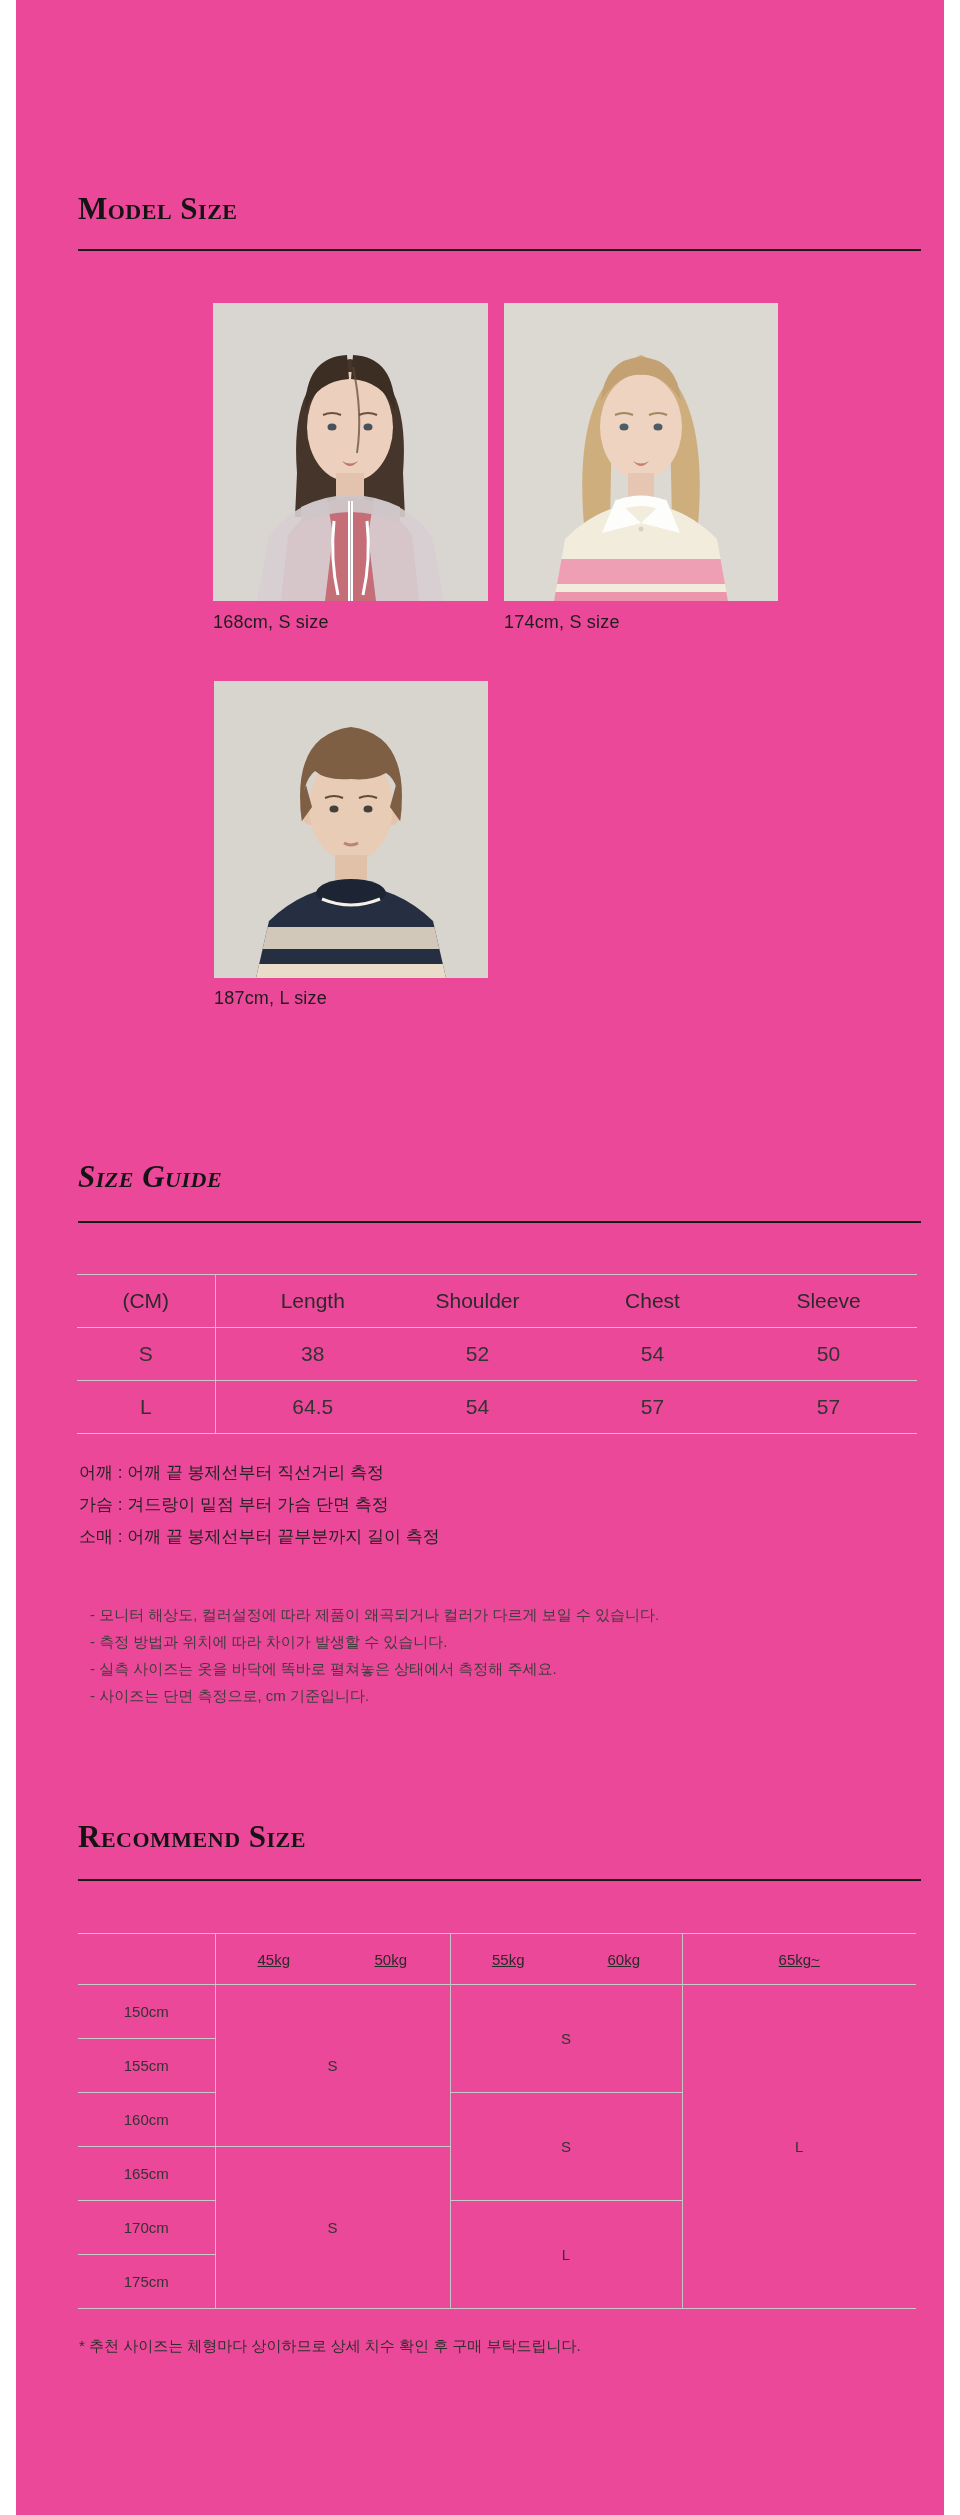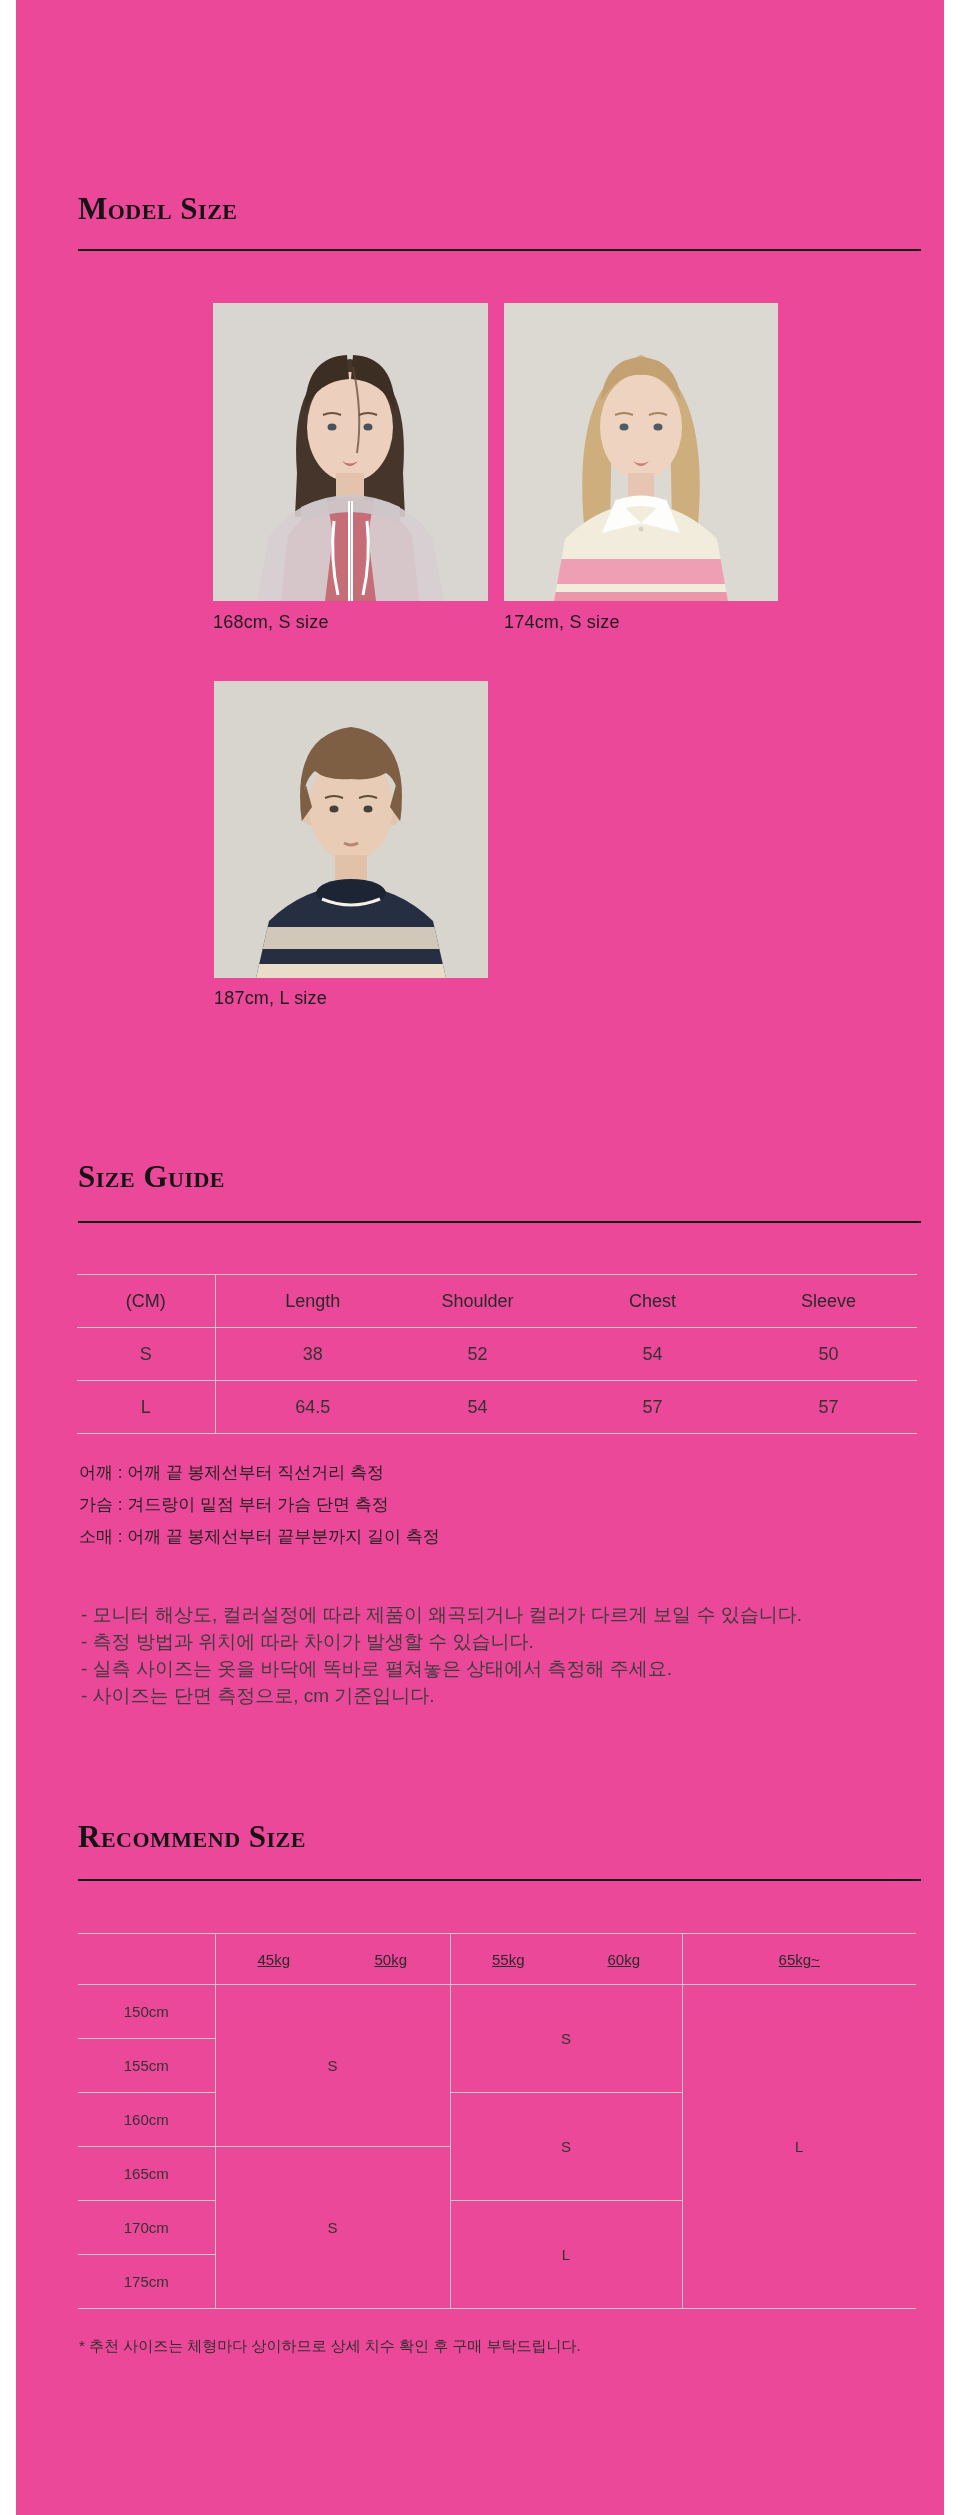--- a/index.html
+++ b/index.html
@@ -15,29 +15,29 @@
     font-variant:small-caps;font-size:31px;font-weight:600;
     letter-spacing:0.5px;color:#141414;line-height:38px;
   }
   .rule{position:absolute;left:62px;width:843px;height:2px;background:#161616;}
   .photo{position:absolute;overflow:hidden;background:#d9d5d0;}
   .photo svg{display:block;}
   .caption{
     position:absolute;font-size:18px;color:#1d1d1d;line-height:24px;letter-spacing:0.2px;
   }
   table{border-collapse:collapse;table-layout:fixed;}
-  .sg-table{position:absolute;left:61px;top:1274px;width:840px;font-size:18px;color:#333;}
+  .sg-table{position:absolute;left:61px;top:1274px;width:840px;font-size:21px;color:#333;}
   .sg-table th,.sg-table td{
     height:52px;text-align:center;vertical-align:middle;font-weight:400;
     border-bottom:1px solid #c9c9c9;padding:0;
   }
   .sg-table thead th{border-top:1px solid #c9c9c9;color:#2a2a2a;}
   .sg-table .dv{border-left:1px solid #c4c4c4;padding-left:20px;}
   .measures{position:absolute;left:63px;top:1457px;font-size:17px;line-height:32px;color:#222;}
-  .notes{position:absolute;left:65px;top:1601px;font-size:19px;line-height:27px;color:#3d3d3d;}
+  .notes{position:absolute;left:74px;top:1601px;font-size:15px;line-height:27px;color:#3d3d3d;}
   .rec-table{position:absolute;left:62px;top:1933px;width:838px;font-size:15px;color:#333;}
   .rec-table th,.rec-table td{
     text-align:center;vertical-align:middle;font-weight:400;
     border-bottom:1px solid #c9c9c9;padding:0;
   }
   .rec-table thead th{height:50px;border-top:1px solid #c9c9c9;color:#2a2a2a;text-decoration:underline;}
   .rec-table tbody td{height:53px;}
   .rec-table .gs{border-left:1px solid #c4c4c4;}
   .footnote{position:absolute;left:63px;top:2335px;font-size:15px;color:#2e2e2e;line-height:22px;}
 </style>
@@ -132,21 +132,21 @@
         <rect x="30" y="283" width="214" height="14" fill="#e9ddca"></rect>
         <rect x="30" y="246" width="214" height="22" fill="#262e41" opacity="0.12"></rect>
       </g>
       <ellipse cx="137" cy="212" rx="35" ry="14" fill="#1d2434"></ellipse>
       <path d="M108,218 Q137,230 166,218" stroke="#f4f0e6" stroke-width="3" fill="none"></path>
     </svg>
   </div>
 
   <div class="caption" style="left:198px;top:986px;">187cm, L size</div>
 
-  <div class="section-title" style="top:1158px;">Size Guide</div>
+  <div class="section-title" style="top:1158px;font-style:italic;">Size Guide</div>
   <div class="rule" style="top:1221px;"></div>
 
   <table class="sg-table">
     <colgroup>
         <col style="width:138px">
         <col style="width:175px">
         <col style="width:175px">
         <col style="width:175px">
         <col style="width:177px">
       </colgroup>

